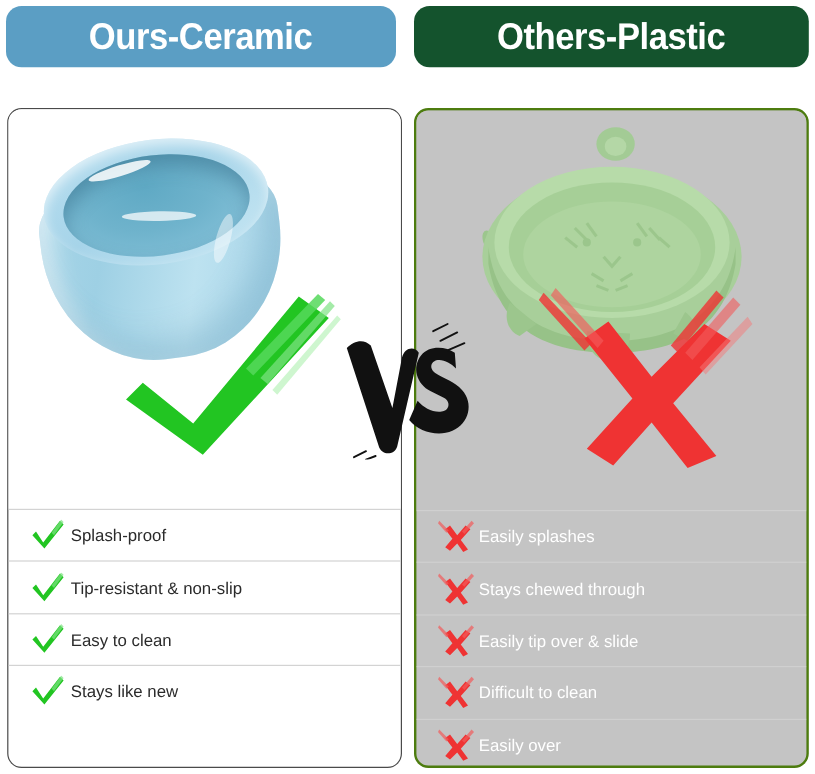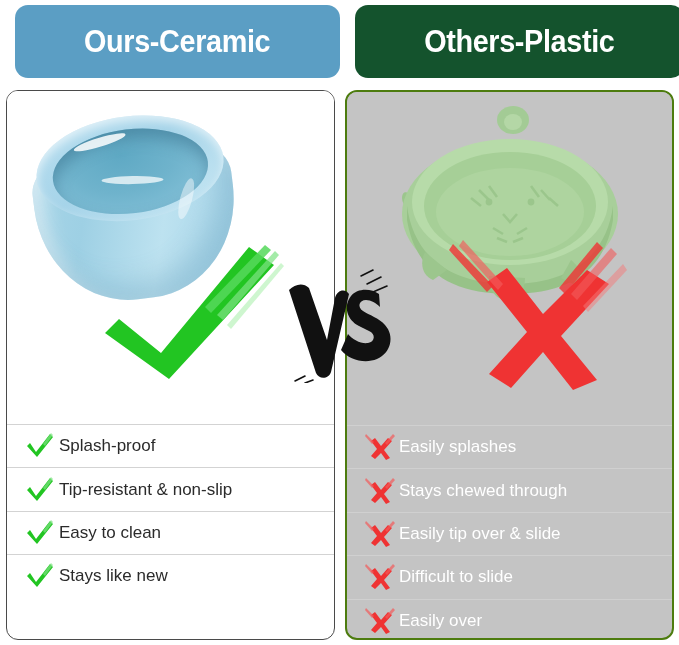--- a/index.html
+++ b/index.html
@@ -12,26 +12,25 @@
     height: 645px;
     position: relative;
     overflow: hidden;
     font-family: "Liberation Sans", sans-serif;
   }
 
   
   .banner {
     position: absolute;
     top: 5px;
-    height: 73px;
+    height: 51px;
     border-radius: 13px;
     display: flex;
     align-items: center;
     justify-content: center;
-    margin-left: 10px;
   }
   .banner-left  { left: 5px;   width: 325px; background: #5b9ec4; }
   .banner-right { left: 345px; width: 329px; background: #14532d; }
   .banner-text {
     color: #ffffff;
     font-weight: bold;
     font-size: 31px;
     letter-spacing: -0.4px;
     transform: scaleX(0.93);
     white-space: nowrap;
@@ -166,21 +165,21 @@
   .panel-right .feature-row { border-top: 1px solid #d0d0d0; }
 
   .row-icon {
     width: 38px;
     flex: 0 0 38px;
     display: flex;
     align-items: center;
     justify-content: center;
   }
   .row-label {
-    font-size: 17px;
+    font-size: 14px;
     white-space: nowrap;
   }
   .panel-left  .row-label { color: #2b2b2b; }
   .panel-right .row-label { color: #ffffff; }
 </style>
 </head>
 <body>
 
 <div class="banner banner-left">
   <span class="banner-text">Ours-Ceramic</span>
@@ -334,21 +333,21 @@
     </div>
 
     <div class="feature-row">
       <span class="row-icon">
         <svg width="30" height="28" viewBox="0 0 30 28">
           <path d="M6 8 L10 5 L16 13 L23 5 L27 8 L19 17 L25 25 L21 27 L16 20 L10 26 L6 23 L12 16 Z" fill="#ef3333"></path>
           <path d="M1 1 L9 9 L7 11 L0 3 Z" fill="#f25b5b" opacity="0.7"></path>
           <path d="M28 1 L20 10 L22 12 L30 3 Z" fill="#f25b5b" opacity="0.7"></path>
         </svg>
       </span>
-      <span class="row-label">Difficult to slide</span>
+      <span class="row-label">Difficult to clean</span>
     </div>
 
     <div class="feature-row">
       <span class="row-icon">
         <svg width="30" height="28" viewBox="0 0 30 28">
           <path d="M6 8 L10 5 L16 13 L23 5 L27 8 L19 17 L25 25 L21 27 L16 20 L10 26 L6 23 L12 16 Z" fill="#ef3333"></path>
           <path d="M1 1 L9 9 L7 11 L0 3 Z" fill="#f25b5b" opacity="0.7"></path>
           <path d="M28 1 L20 10 L22 12 L30 3 Z" fill="#f25b5b" opacity="0.7"></path>
         </svg>
       </span>

